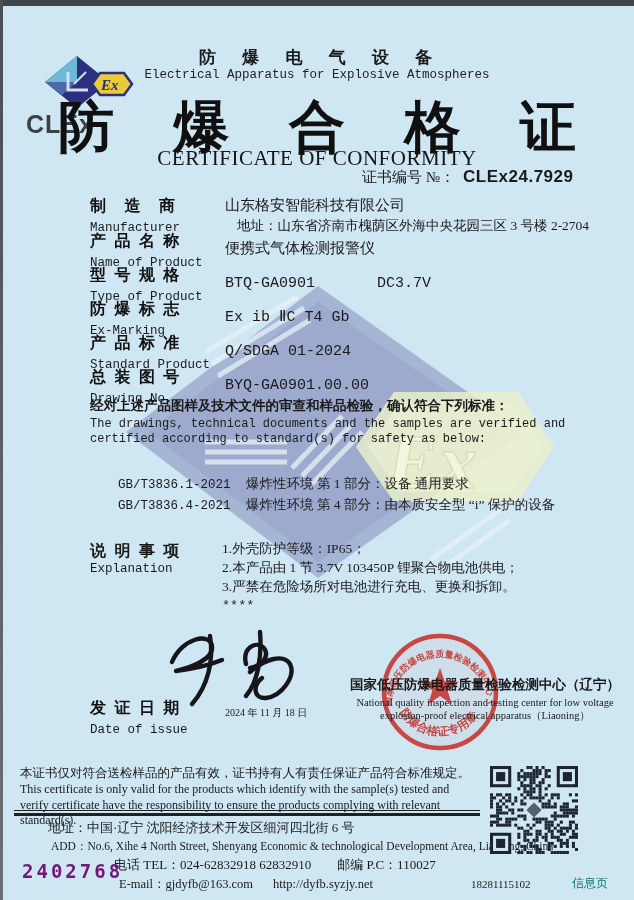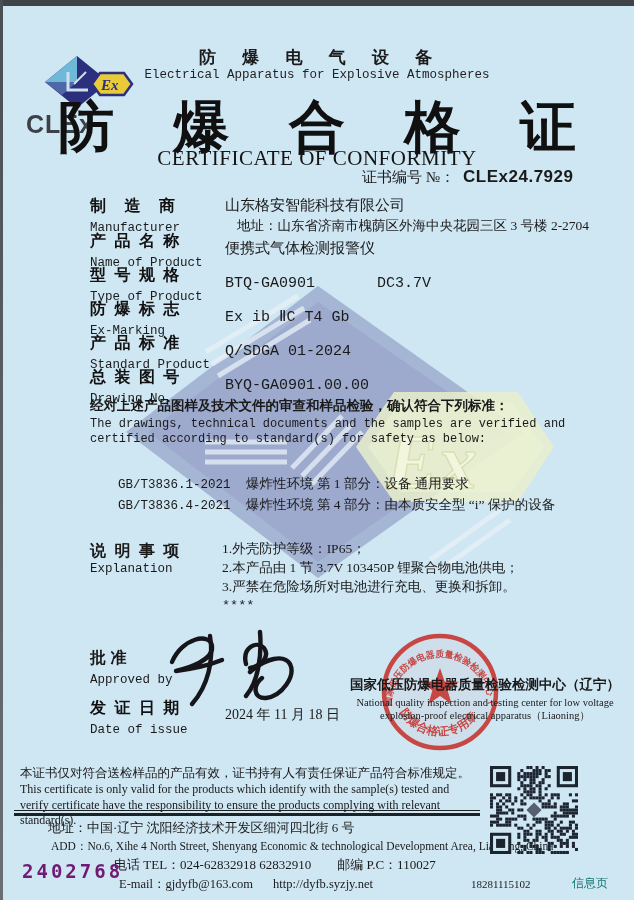--- a/index.html
+++ b/index.html
@@ -142,24 +142,20 @@
     <div class="cn wsp2" style="font-weight:bold;font-size:16px;font-family:'Liberation Sans',sans-serif;">说 明 事 项</div>
     <div style="font-family:'Liberation Mono',monospace;font-size:12.5px;">Explanation</div>
   </div>
   <div class="abs z exp-items" style="left:222px;top:539px;">
     <div>1.外壳防护等级：IP65；</div>
     <div>2.本产品由 1 节 3.7V 103450P 锂聚合物电池供电；</div>
     <div>3.严禁在危险场所对电池进行充电、更换和拆卸。</div>
     <div class="mono">****</div>
   </div>
 
-  <div class="abs z" style="left:90px;top:648px;width:133px;">
-    <div style="font-weight:bold;font-size:16px;font-family:'Liberation Sans',sans-serif;display:flex;justify-content:space-between;width:120px;">批 准</div>
-    <div style="font-family:'Liberation Mono',monospace;font-size:12.5px;margin-top:4px;">Approved by</div>
-  </div>
   <svg class="abs z" style="left:158px;top:620px;width:150px;height:92px;" viewBox="0 0 150 92" role="img" aria-label="刘畅">
     <g stroke="#15151a" stroke-width="4.4" fill="none" stroke-linecap="round" stroke-linejoin="round">
       <path d="M14,42 C24,18 52,12 54,26 C56,40 30,48 18,51 C34,49 54,44 64,40"></path>
       <path d="M52,16 C56,40 50,66 34,84"></path>
       <path d="M88,44 C84,28 98,20 106,28 C112,36 104,46 92,48"></path>
       <path d="M102,12 C104,36 100,62 88,76"></path>
       <path d="M92,52 C108,38 126,34 132,44 C138,56 124,76 108,78 C96,79 94,66 104,58"></path>
     </g>
   </svg>
 
@@ -173,21 +169,21 @@
     <text font-size="9" fill="#c5322d" font-weight="bold"><textPath href="#ringPath">国家低压防爆电器质量检验检测中心（辽宁）</textPath></text>
     <text font-size="11.5" fill="#c5322d" font-weight="bold"><textPath href="#botPath">防爆合格证专用章</textPath></text>
   </svg>
 
   <div class="abs z issuer" style="left:342px;top:676px;width:286px;">
     <div class="cn">国家低压防爆电器质量检验检测中心（辽宁）</div>
     <div class="en"><span>National quality inspection and testing center for low voltage</span><br><span>explosion-proof electrical apparatus（Liaoning）</span></div>
   </div>
 
   <div class="abs z" style="left:90px;top:698px;">
-    <span class="f-label"><span class="cn wsp2" style="font-weight:bold;font-size:16px;font-family:'Liberation Sans',sans-serif;">发 证 日 期</span><span class="en">Date of issue</span></span><span class="f-value pad" style="font-size:14px;">2024 年 11 月 18 日</span>
+    <span class="f-label"><span class="cn wsp2" style="font-weight:bold;font-size:16px;font-family:'Liberation Sans',sans-serif;">发 证 日 期</span><span class="en">Date of issue</span></span><span class="f-value pad" style="font-size:10px;">2024 年 11 月 18 日</span>
   </div>
 
   <div class="abs z" style="left:20px;top:765px;width:470px;">
     <div class="disc-cn">本证书仅对符合送检样品的产品有效，证书持有人有责任保证产品符合标准规定。</div>
     <div class="disc-en"><span>This certificate is only valid for the products which identify with the sample(s) tested and</span><br><span>verify certificate have the responsibility to ensure the products complying with relevant standard(s).</span></div>
   </div>
   <div class="abs dbl-rule"></div>
 
   <div class="abs z" style="left:20px;top:819px;width:470px;">
     <div class="ft-line" style="margin-left:28px;">地址：中国·辽宁 沈阳经济技术开发区细河四北街 6 号</div>

